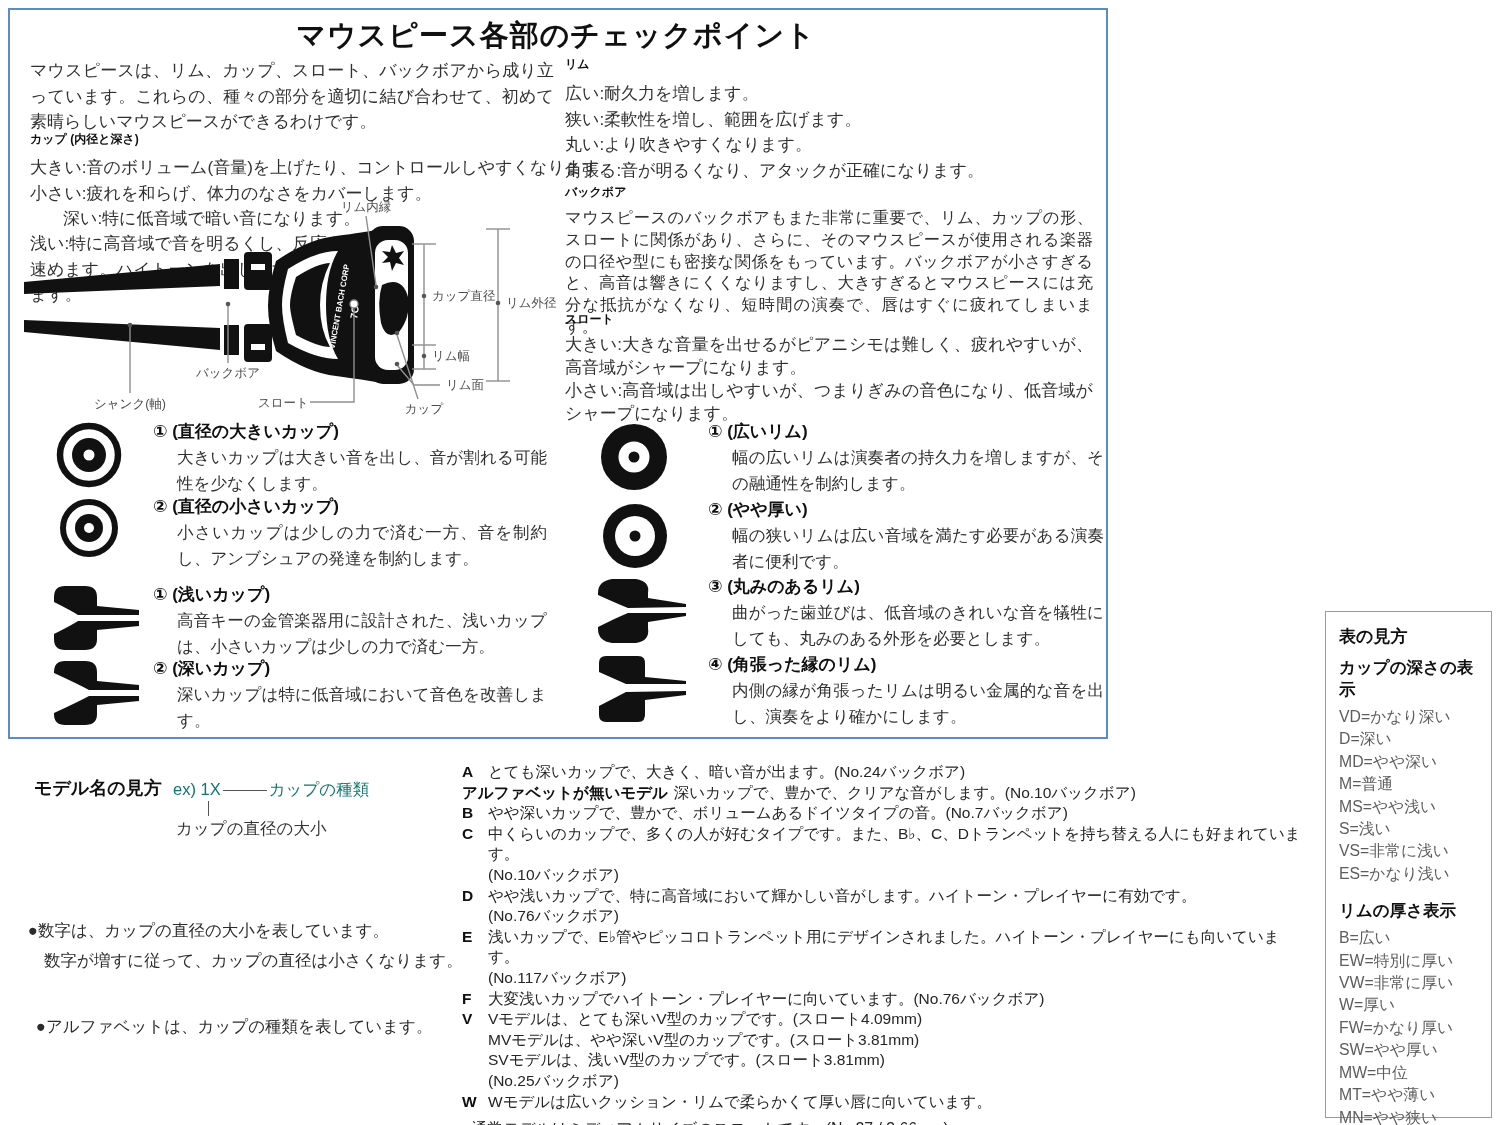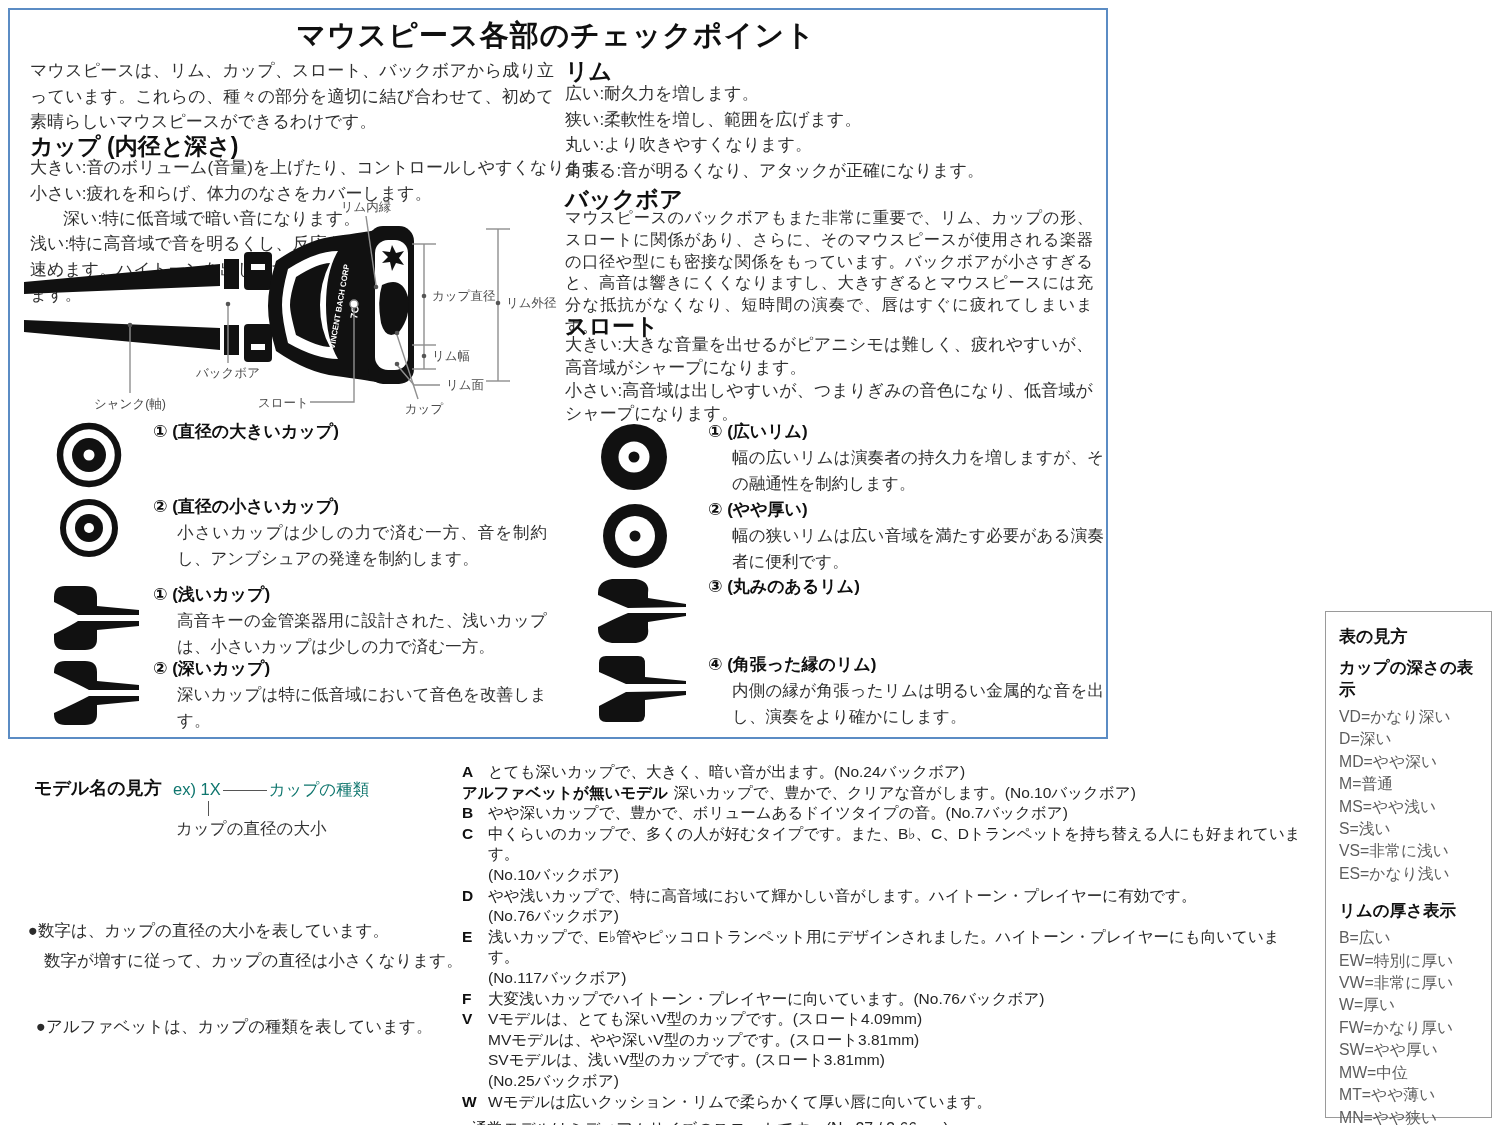--- a/index.html
+++ b/index.html
@@ -2,21 +2,21 @@
 <html><head>
 <meta charset="utf-8">
 <style>
   html,body{margin:0;padding:0;background:#ffffff;}
   #canvas{position:relative;width:1500px;height:1125px;background:#ffffff;overflow:hidden;
           font-family:"Liberation Sans","DejaVu Sans",sans-serif;color:#2e2e2e;}
   .abs{position:absolute;}
   .mainbox{left:8px;top:8px;width:1096px;height:727px;border:2.5px solid #5b8cc4;background:#fff;}
   .title{left:8px;top:16px;width:1096px;text-align:center;font-size:29px;font-weight:bold;color:#101010;letter-spacing:1px;}
   .h{font-weight:bold;color:#0f0f0f;}
-  .sechead{font-size:23px;}
+  .sechead{font-size:12px;}
   .body{font-size:17px;line-height:25.5px;color:#303030;text-align:justify;}
   .body2{font-size:16.3px;line-height:21.8px;color:#303030;text-align:justify;}
   .body3{font-size:17px;line-height:22.5px;color:#303030;text-align:justify;}
   .specline{font-size:17px;line-height:25.3px;color:#303030;white-space:nowrap;}
   .item-head{font-size:17px;font-weight:bold;color:#0f0f0f;white-space:nowrap;}
   .item-body{font-size:16.5px;line-height:25.5px;color:#303030;text-align:justify;padding-left:24px;margin-top:2px;}
   .mlrow{font-size:15.5px;line-height:20.6px;color:#252525;padding-left:26px;}
   .mllabel{display:inline-block;width:26px;margin-left:-26px;font-weight:bold;color:#0f0f0f;}
   .mllabel.long{width:auto;margin-left:-26px;padding-right:6px;}
   .note{font-size:16.5px;color:#2b2b2b;white-space:nowrap;}
@@ -133,20 +133,21 @@
     <text class="dlabel" x="404" y="218" text-anchor="middle">カップ</text>
   </svg>
 
   <svg class="abs" style="left:56px;top:422px;" width="66" height="66" viewBox="0 0 66 66">
     <circle cx="33" cy="33" r="29" fill="none" stroke="#111" stroke-width="6.5"></circle>
     <circle cx="33" cy="33" r="17" fill="#111"></circle>
       <circle cx="33" cy="33" r="5.5" fill="#fff"></circle>
   </svg>
   <div class="abs" style="left:153px;top:420px;width:394px;">
     <div class="item-head"><span>①</span> <span>(直径の大きいカップ)</span></div>
+    <div class="item-body">大きいカップは大きい音を出し、音が割れる可能性を少なくします。</div>
   </div>
 
   <svg class="abs" style="left:59px;top:498px;" width="60" height="60" viewBox="0 0 60 60">
     <circle cx="30" cy="30" r="26" fill="none" stroke="#111" stroke-width="6"></circle>
     <circle cx="30" cy="30" r="14" fill="#111"></circle>
       <circle cx="30" cy="30" r="5" fill="#fff"></circle>
   </svg>
   <div class="abs" style="left:153px;top:495px;width:394px;">
     <div class="item-head"><span>②</span> <span>(直径の小さいカップ)</span></div>
     <div class="item-body">小さいカップは少しの力で済む一方、音を制約し、アンブシュアの発達を制約します。</div>
@@ -189,20 +190,21 @@
     <div class="item-head"><span>②</span> <span>(やや厚い)</span></div>
     <div class="item-body">幅の狭いリムは広い音域を満たす必要がある演奏者に便利です。</div>
   </div>
 
   <svg class="abs" style="left:596px;top:576px;" width="92" height="70" viewBox="0 0 92 70">
     <path d="M16,3 Q2,5 2,17 V53 Q2,65 16,67 H40 Q54,65 52,52 V46 L90,40 V28 L52,22 V17 Q54,5 40,3 Z" fill="#111"></path>
     <path d="M2,19 Q22,28 32,32 L90,31 L90,37 L32,37 Q22,41 2,51 Z" fill="#fff"></path>
   </svg>
   <div class="abs" style="left:708px;top:575px;width:396px;">
     <div class="item-head"><span>③</span> <span>(丸みのあるリム)</span></div>
+    <div class="item-body">曲がった歯並びは、低音域のきれいな音を犠牲にしても、丸みのある外形を必要とします。</div>
   </div>
 
   <svg class="abs" style="left:596px;top:654px;" width="92" height="70" viewBox="0 0 92 70">
     <path d="M10,2 Q3,2 3,9 V61 Q3,68 10,68 H42 Q50,68 49,58 V46 L90,41 V27 L49,23 V11 Q50,2 42,2 Z" fill="#111"></path>
     <path d="M3,18 L30,30 L90,30 L90,37 L30,38 L3,52 Z" fill="#fff"></path>
   </svg>
   <div class="abs" style="left:708px;top:653px;width:396px;">
     <div class="item-head"><span>④</span> <span>(角張った縁のリム)</span></div>
     <div class="item-body">内側の縁が角張ったリムは明るい金属的な音を出し、演奏をより確かにします。</div>
   </div>

